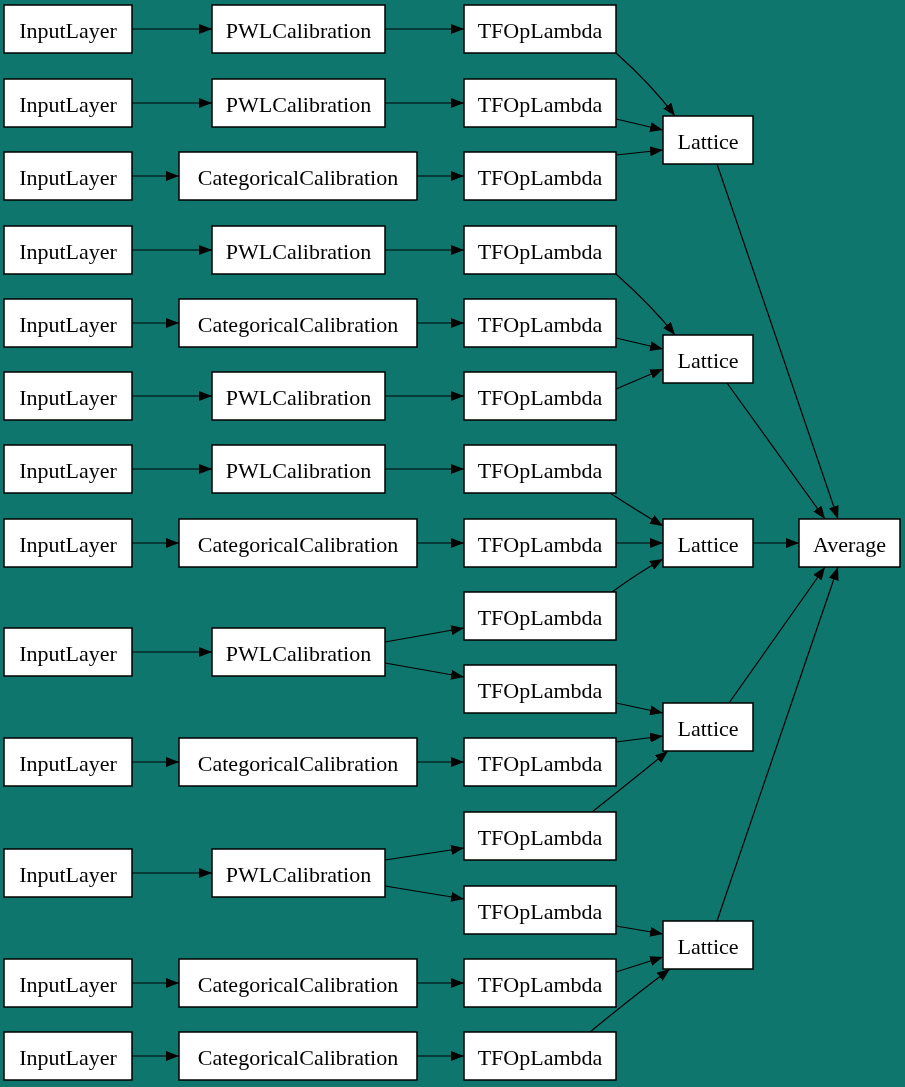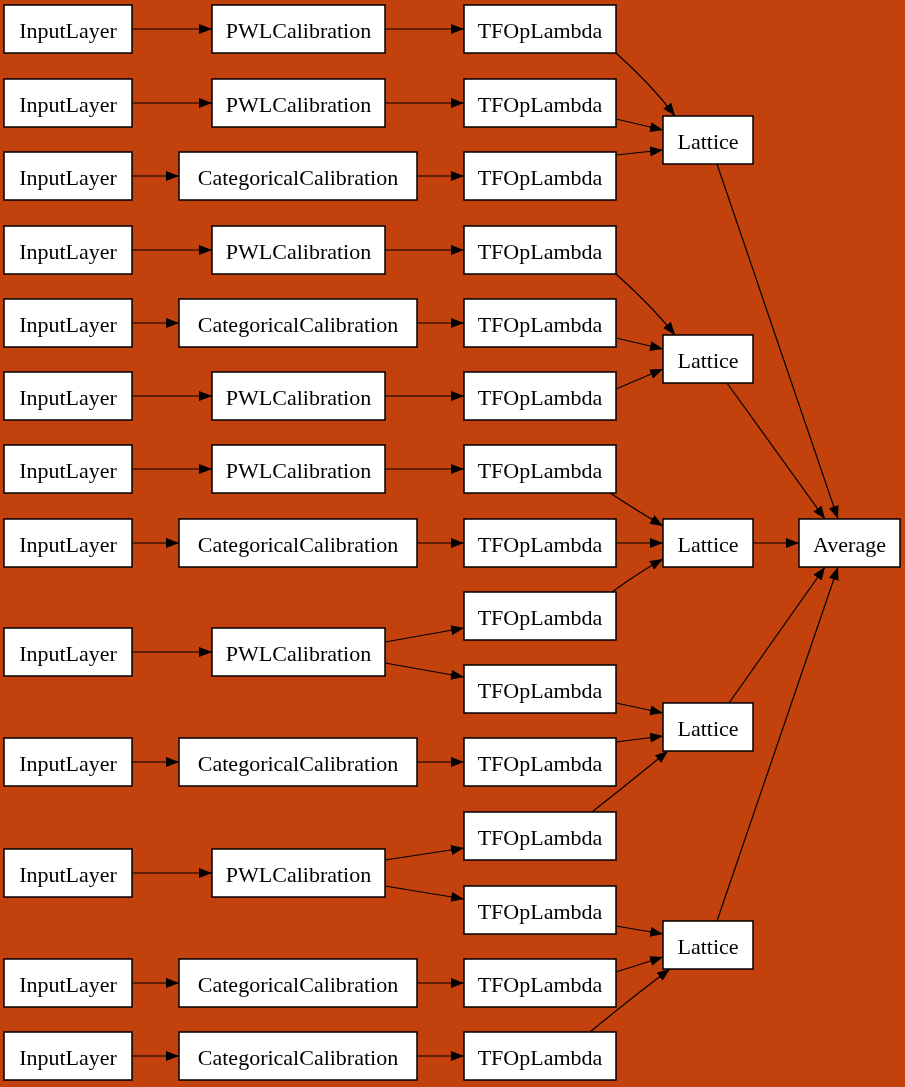--- a/index.html
+++ b/index.html
@@ -3,21 +3,21 @@
 <meta charset="utf-8">
 <style>
   html, body {
     margin: 0;
     padding: 0;
     background: #ffffff;
   }
   .canvas-wrap {
     width: 905px;
     height: 1087px;
-    background: #c2410c;
+    background: #0f766e;
     position: relative;
   }
   svg.graph {
     display: block;
     width: 905px;
     height: 1087px;
   }
   .edge {
     stroke: #000000;
     stroke-width: 1.2;

